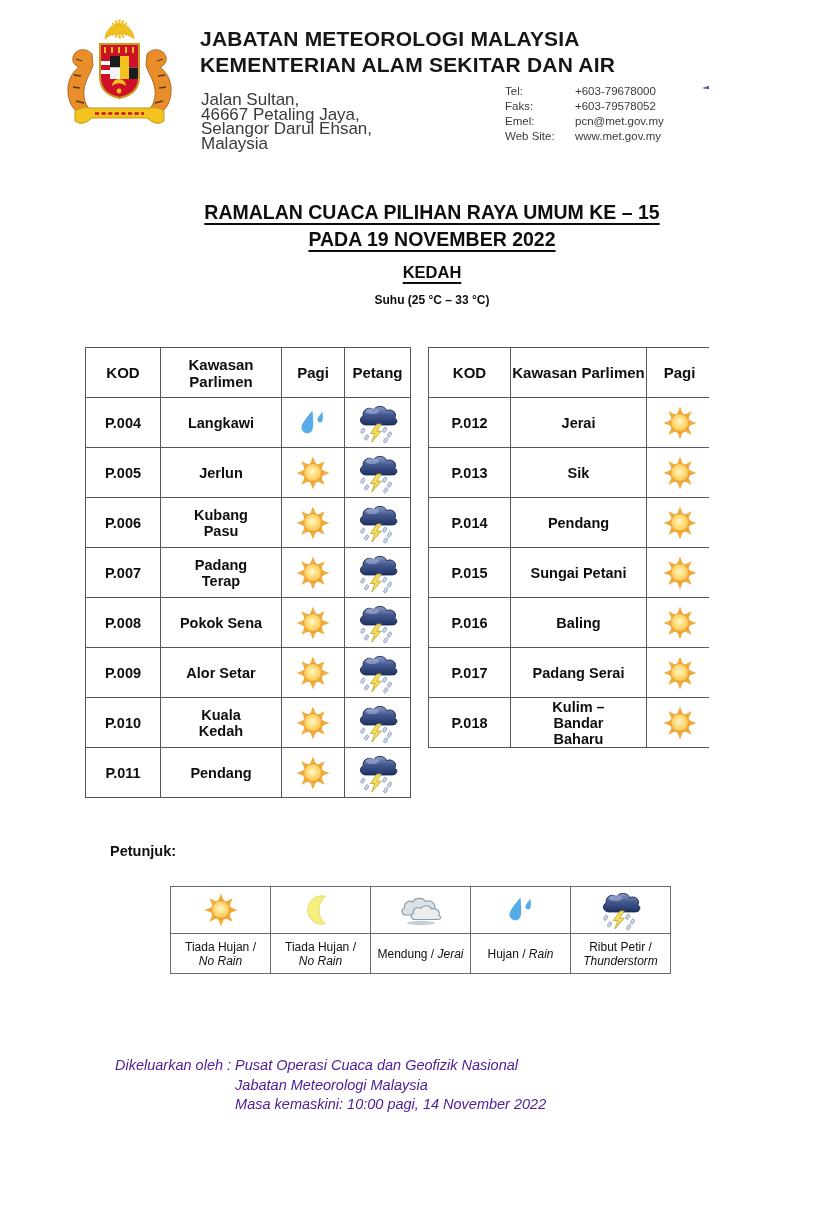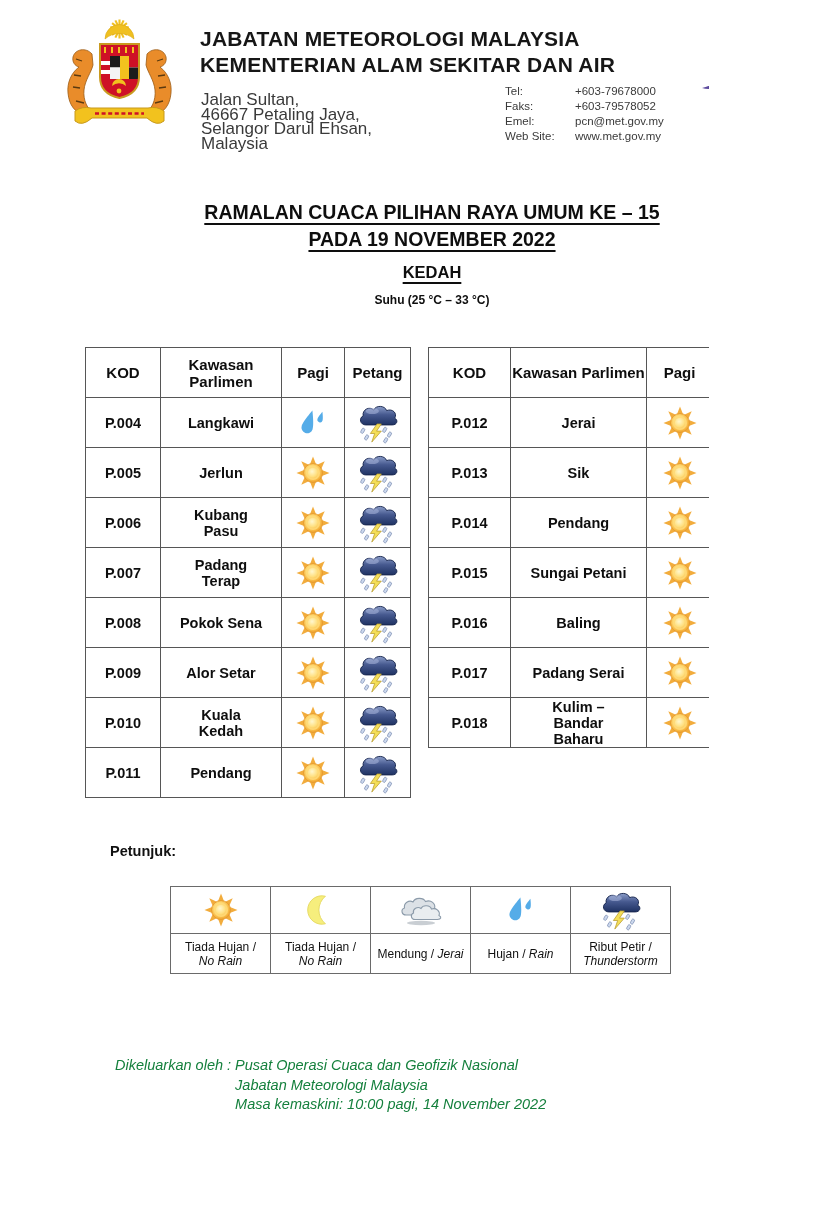--- a/index.html
+++ b/index.html
@@ -40,21 +40,21 @@
   table.legend { position:absolute; left:170px; top:886px; border-collapse:collapse; }
   table.legend td { border:1px solid #6a6a6a; width:100px; text-align:center; vertical-align:middle; }
   table.legend tr.lg-icons td { height:47px; }
   table.legend tr.lg-texts td { height:40px; font-size:12px; line-height:14px; padding:3px 0; }
   .lg-ico svg { display:block; margin:0 auto; }
   .lg-text { display:inline-block; max-width:88px; }
   .lg-text em { font-style:italic; }
 
   
   .footer { position:absolute; left:115px; top:1056px; font-style:italic; font-size:14.5px;
-            line-height:19.5px; color:#15803d; display:flex; }
+            line-height:19.5px; color:#4c1d95; display:flex; }
   .f-label { white-space:pre; }
 </style>
 </head>
 <body>
 
 <div class="page">
 
   <div class="crest">
     <svg width="115" height="120" viewBox="0 0 115 120">
       <g>

